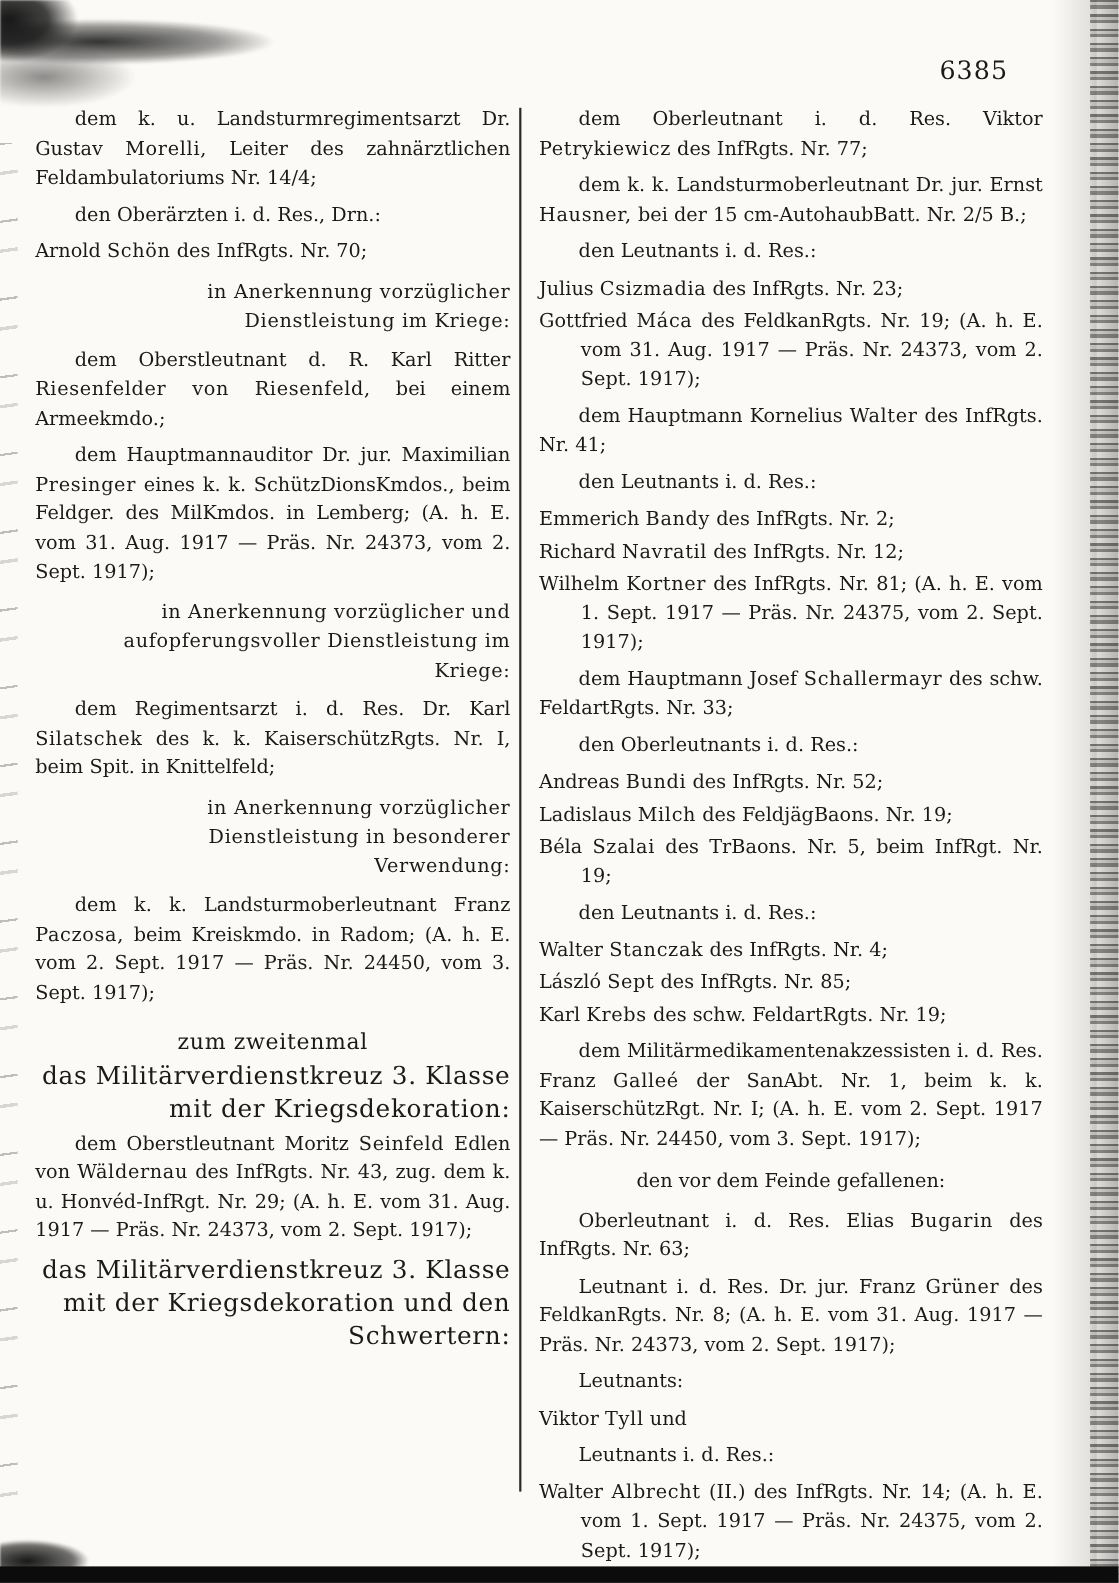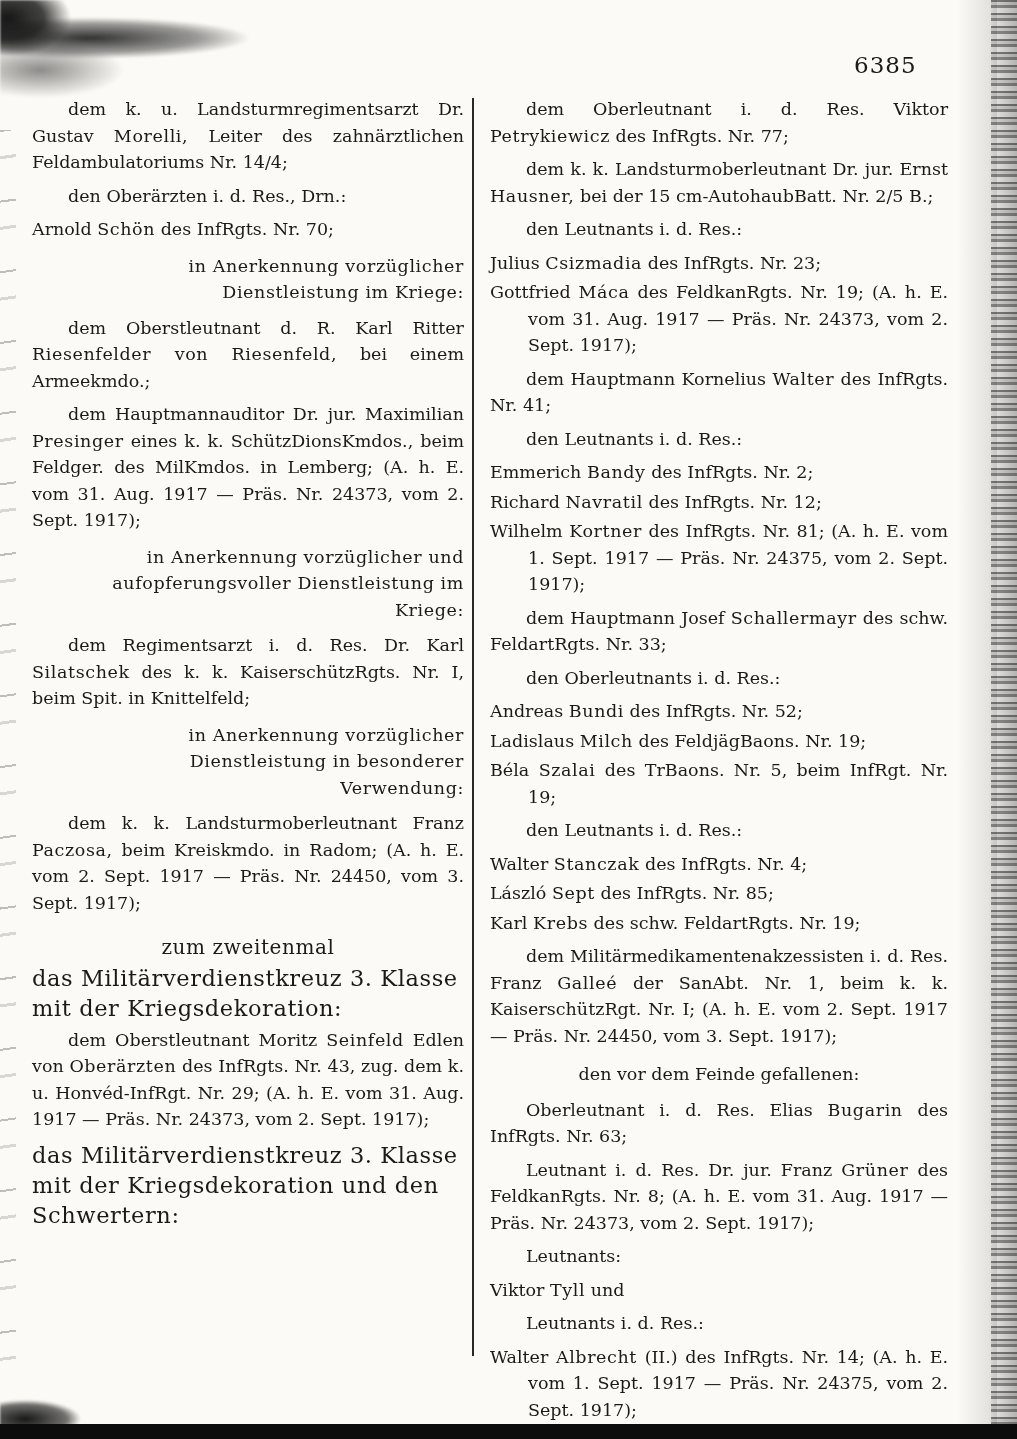--- a/index.html
+++ b/index.html
@@ -72,21 +72,21 @@
     font-weight: bold; padding-left: 62px; text-indent: -30px;
     text-align: right; margin-top: 10px; margin-bottom: 9px;
     letter-spacing: 0.2px;
   }
   .blk.head {
     text-align: center; text-indent: 0; font-weight: bold;
     font-size: 20px; margin-top: 18px; margin-bottom: 0;
     letter-spacing: 0.5px;
   }
   .blk.head-lg {
-    text-align: left; text-indent: 0; font-weight: bold;
+    text-align: right; text-indent: 0; font-weight: bold;
     font-size: 22.5px; line-height: 30px; margin-bottom: 4px; margin-top: 2px;
     letter-spacing: 0.3px;
   }
   .blk.label-center { text-align: center; text-indent: 0; margin-top: 12px; margin-bottom: 9px; }
   .bold-name { font-weight: normal; letter-spacing: 0.6px; }
 </style>
 </head>
 <body>
 
 <div class="smudge-top-left"></div>
@@ -104,21 +104,21 @@
     <p class="blk name"><span>Arnold </span><span class="bold-name">Schön</span><span> des InfRgts. Nr. 70;</span></p>
     <p class="blk cite"><span class="bold-name">in Anerkennung vorzüglicher Dienstleistung im Kriege:</span></p>
     <p class="blk entry"><span>dem Oberstleutnant d. R. Karl Ritter </span><span class="bold-name">Riesenfelder von Riesenfeld,</span><span> bei einem Armeekmdo.;</span></p>
     <p class="blk entry"><span>dem Hauptmannauditor Dr. jur. Maximilian </span><span class="bold-name">Presinger</span><span> eines k. k. SchützDionsKmdos., beim Feldger. des MilKmdos. in Lemberg; (A. h. E. vom 31. Aug. 1917 — Präs. Nr. 24373, vom 2. Sept. 1917);</span></p>
     <p class="blk cite"><span class="bold-name">in Anerkennung vorzüglicher und aufopferungsvoller Dienstleistung im Kriege:</span></p>
     <p class="blk entry"><span>dem Regimentsarzt i. d. Res. Dr. Karl </span><span class="bold-name">Silatschek</span><span> des k. k. KaiserschützRgts. Nr. I, beim Spit. in Knittelfeld;</span></p>
     <p class="blk cite"><span class="bold-name">in Anerkennung vorzüglicher Dienstleistung in besonderer Verwendung:</span></p>
     <p class="blk entry"><span>dem k. k. Landsturmoberleutnant Franz </span><span class="bold-name">Paczosa,</span><span> beim Kreiskmdo. in Radom; (A. h. E. vom 2. Sept. 1917 — Präs. Nr. 24450, vom 3. Sept. 1917);</span></p>
     <p class="blk head"><span class="bold-name">zum zweitenmal</span></p>
     <p class="blk head-lg"><span class="bold-name">das Militärverdienstkreuz 3. Klasse mit der Kriegsdekoration:</span></p>
-    <p class="blk entry"><span>dem Oberstleutnant Moritz </span><span class="bold-name">Seinfeld</span><span> Edlen von </span><span class="bold-name">Oberärzten</span><span> des InfRgts. Nr. 43, zug. dem k. u. Honvéd-InfRgt. Nr. 29; (A. h. E. vom 31. Aug. 1917 — Präs. Nr. 24373, vom 2. Sept. 1917);</span></p>
+    <p class="blk entry"><span>dem Oberstleutnant Moritz </span><span class="bold-name">Seinfeld</span><span> Edlen von </span><span class="bold-name">Wäldernau</span><span> des InfRgts. Nr. 43, zug. dem k. u. Honvéd-InfRgt. Nr. 29; (A. h. E. vom 31. Aug. 1917 — Präs. Nr. 24373, vom 2. Sept. 1917);</span></p>
     <p class="blk head-lg"><span class="bold-name">das Militärverdienstkreuz 3. Klasse mit der Kriegsdekoration und den Schwertern:</span></p>
   </div>
 <div class="col col-right">
     <p class="blk entry"><span>dem Oberleutnant i. d. Res. Viktor </span><span class="bold-name">Petrykiewicz</span><span> des InfRgts. Nr. 77;</span></p>
     <p class="blk entry"><span>dem k. k. Landsturmoberleutnant Dr. jur. Ernst </span><span class="bold-name">Hausner,</span><span> bei der 15 cm-AutohaubBatt. Nr. 2/5 B.;</span></p>
     <p class="blk label"><span>den Leutnants i. d. Res.:</span></p>
     <p class="blk name"><span>Julius </span><span class="bold-name">Csizmadia</span><span> des InfRgts. Nr. 23;</span></p>
     <p class="blk name"><span>Gottfried </span><span class="bold-name">Máca</span><span> des FeldkanRgts. Nr. 19; (A. h. E. vom 31. Aug. 1917 — Präs. Nr. 24373, vom 2. Sept. 1917);</span></p>
     <p class="blk entry"><span>dem Hauptmann Kornelius </span><span class="bold-name">Walter</span><span> des InfRgts. Nr. 41;</span></p>
     <p class="blk label"><span>den Leutnants i. d. Res.:</span></p>

